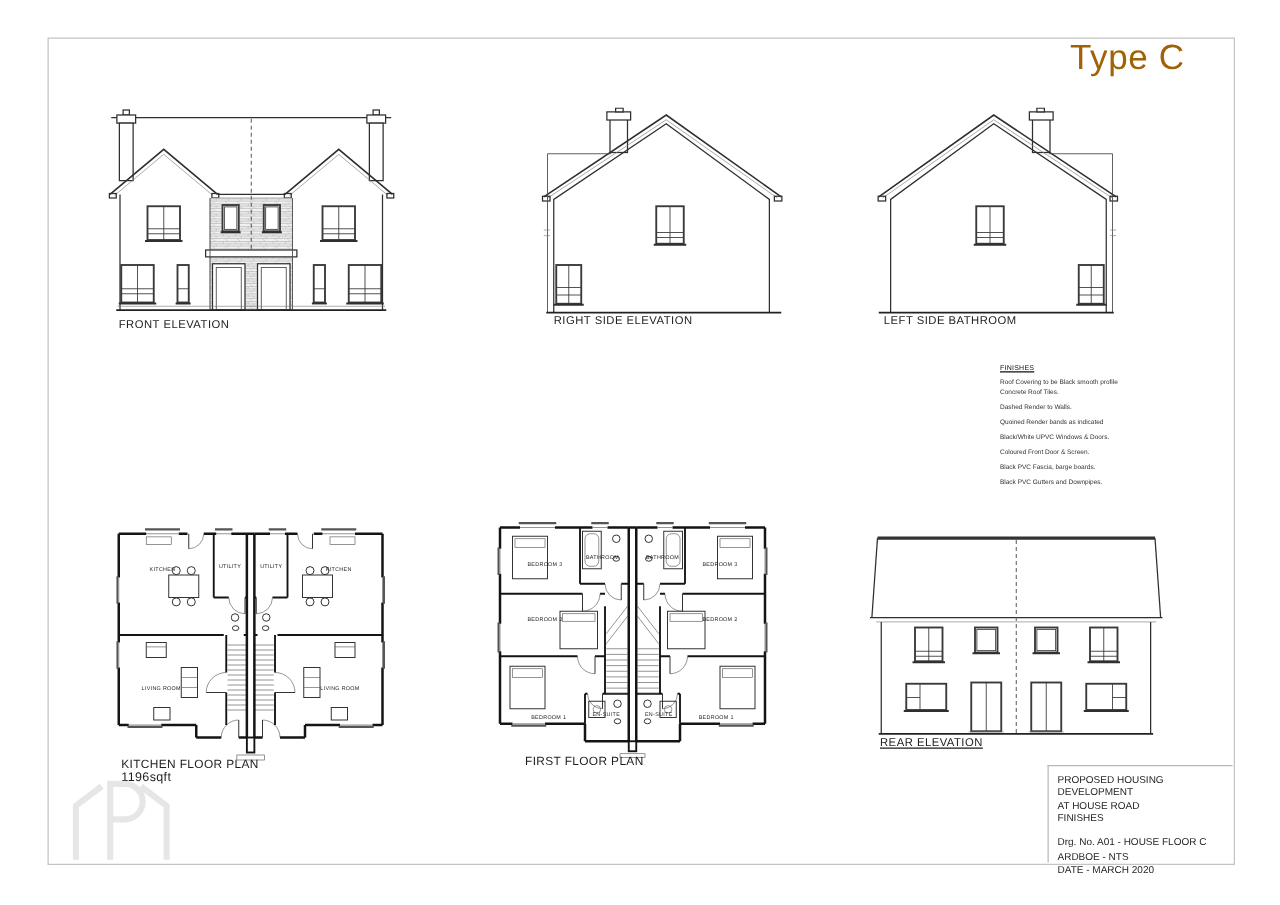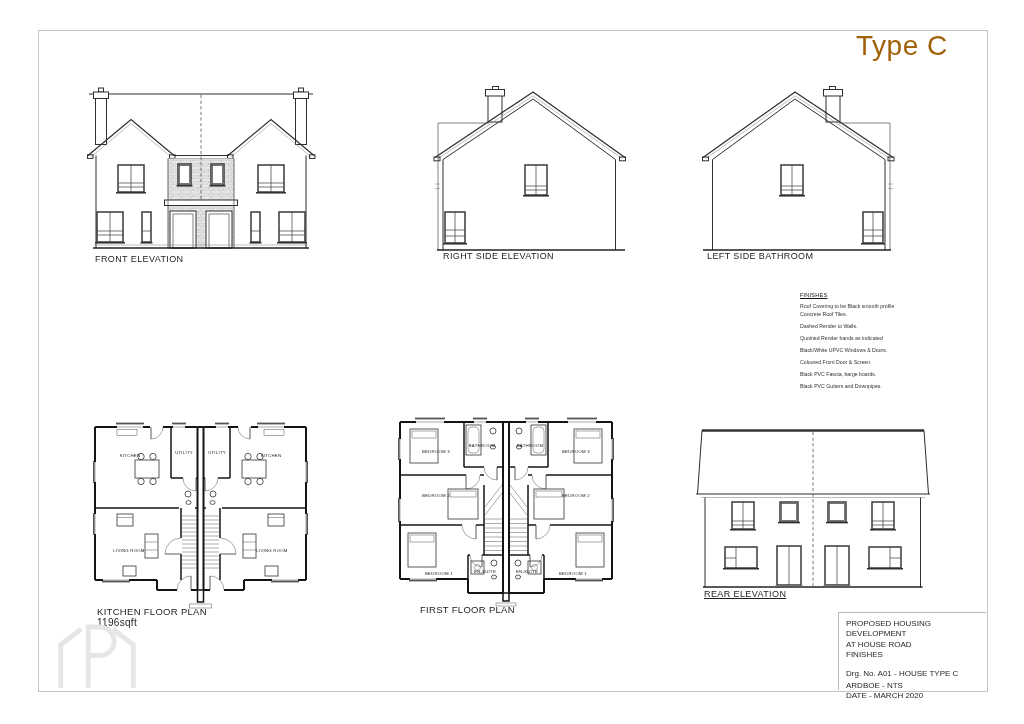--- a/index.html
+++ b/index.html
@@ -443,21 +443,21 @@
       <line x1="174" y1="144.8" x2="210" y2="144.8" class="e-cill"></line>
     </g>
   </svg>
   <div class="dlabel" style="left:704px;top:589px;text-decoration:underline;">REAR ELEVATION</div>
 
   <div class="title-block">
     <div class="tb-line">PROPOSED HOUSING DEVELOPMENT</div>
     <div class="tb-line">AT HOUSE ROAD</div>
     <div class="tb-line">FINISHES</div>
     <div class="tb-gap"></div>
-    <div class="tb-line">Drg. No. A01 - HOUSE TYPE C</div>
+    <div class="tb-line">Drg. No. A01 - HOUSE FLOOR C</div>
     <div class="tb-gap2"></div>
     <div class="tb-line">ARDBOE - NTS</div>
     <div class="tb-line">DATE - MARCH 2020</div>
   </div>
 
   <svg class="watermark" width="98" height="74" viewBox="0 0 100 75">
     <path d="M13,72 V28 L34,12" class="wm-ln"></path>
     <path d="M87,72 V28 L66,12" class="wm-ln"></path>
     <path d="M41,72 V10 H53 A14.5,14.5 0 0 1 53,39 H41" class="wm-ln"></path>
   </svg>

